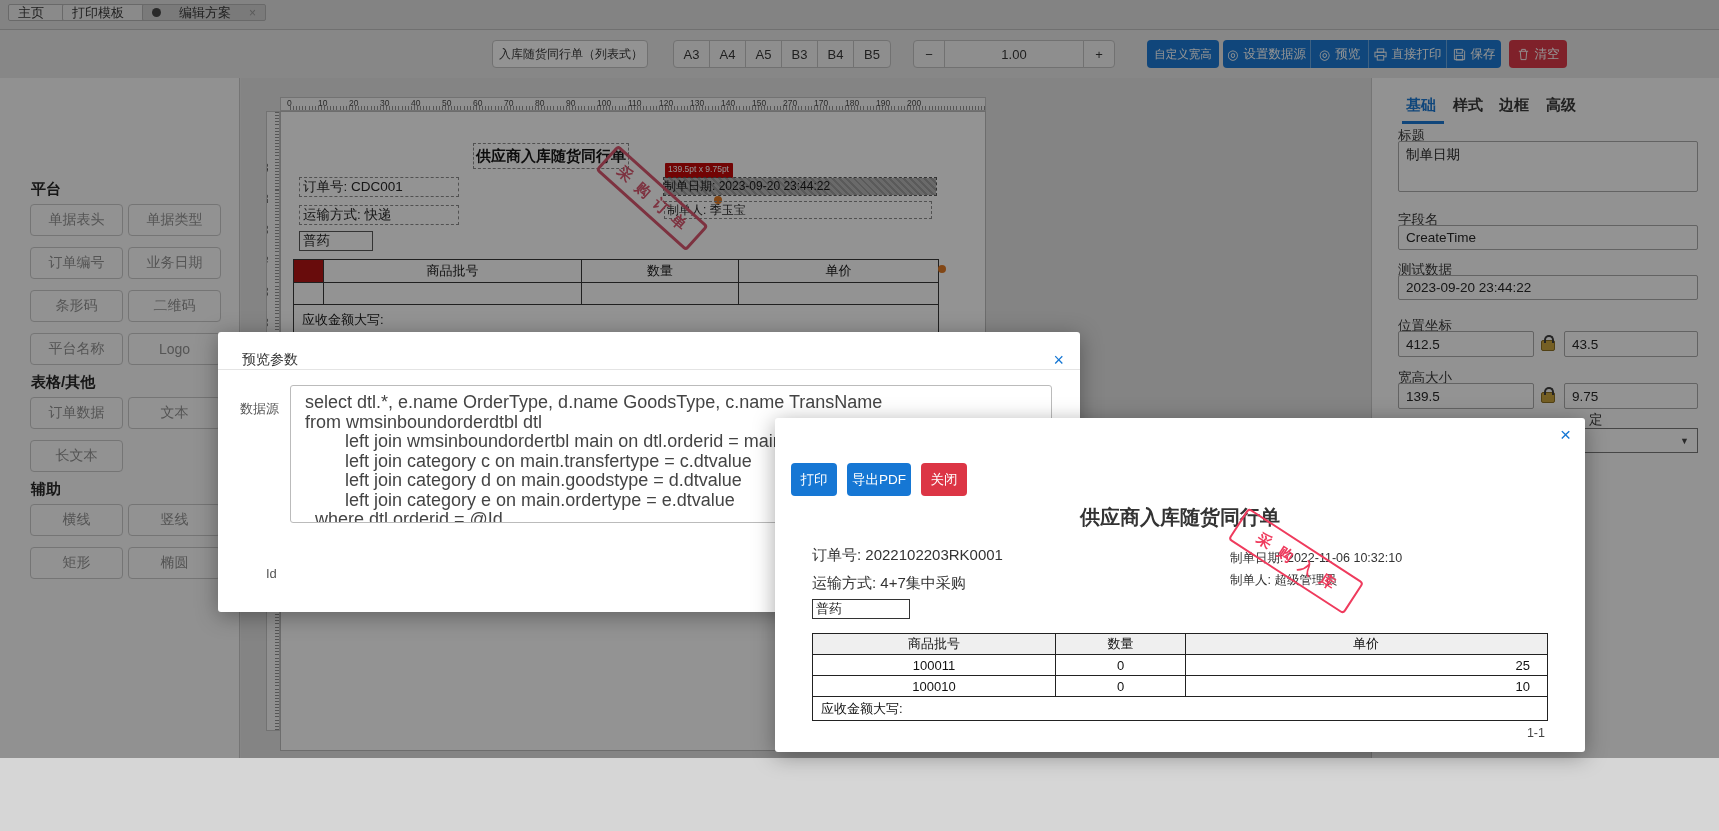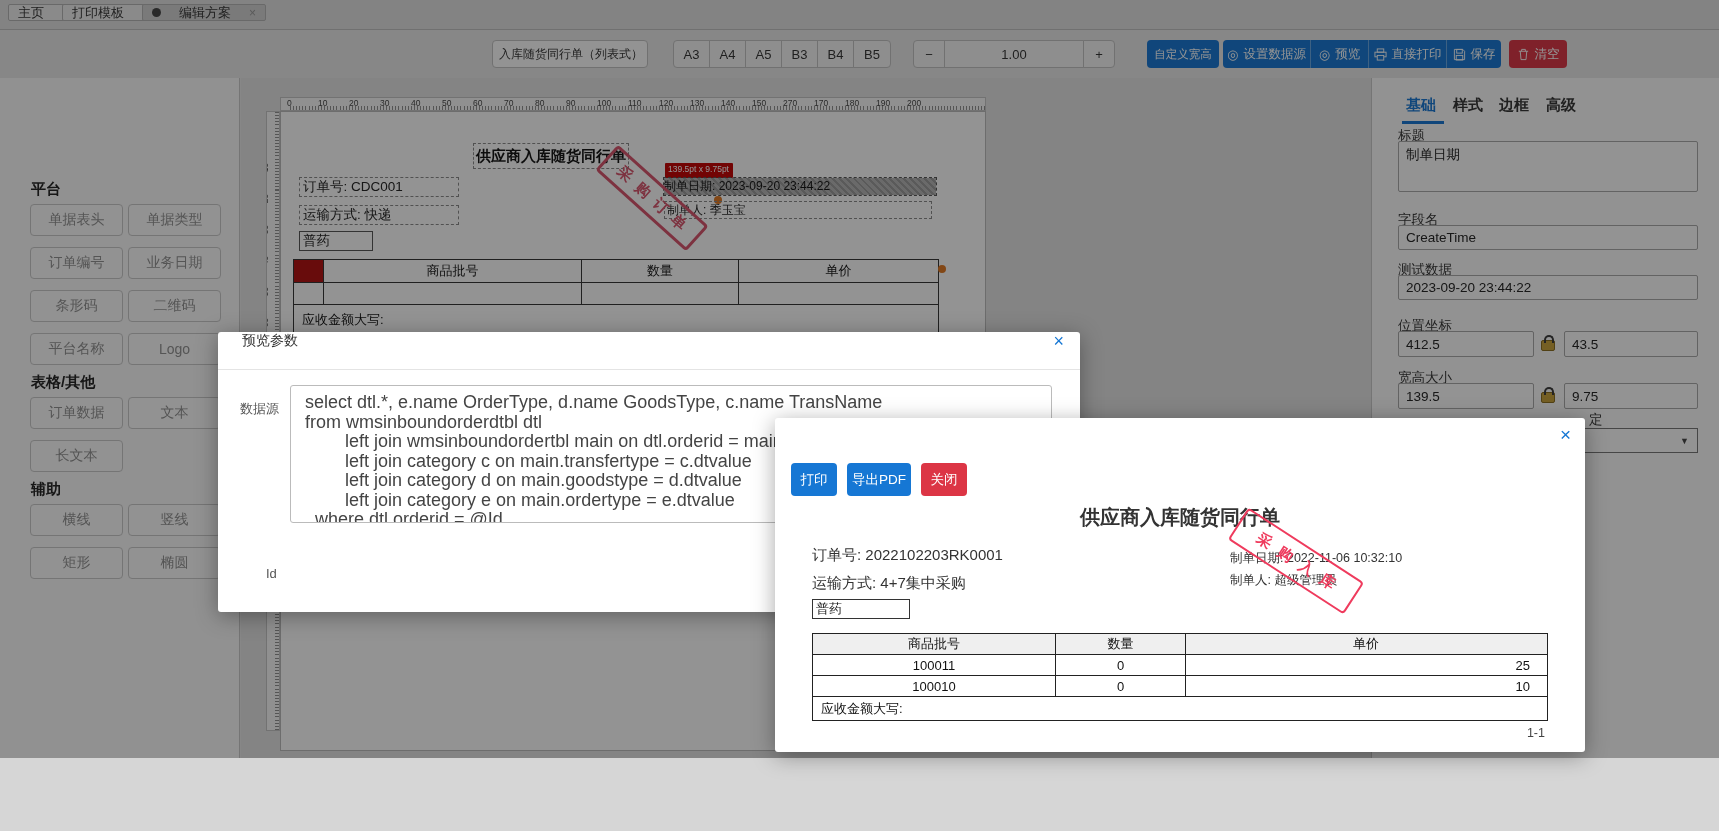--- a/index.html
+++ b/index.html
@@ -90,21 +90,21 @@
   .lock::before{content:"";position:absolute;left:2px;top:-6px;width:6px;height:6px;
         border:2px solid #3a3a3a;border-bottom:none;border-radius:5px 5px 0 0}
   .p-select{position:absolute;left:26px;top:350px;width:300px;height:25px;border:1px solid #777;background:#fff;
             display:flex;align-items:center;justify-content:flex-end;padding-right:8px;font-size:9px;color:#444}
   .p-frag{position:absolute;left:217px;top:333px;font-size:13.5px;color:#333}
 
   
   .overlay{position:absolute;left:0;top:0;width:1719px;height:758px;background:rgba(8,8,8,.44);z-index:40}
   .modal{position:absolute;background:#fff;border-radius:3px;box-shadow:0 4px 22px rgba(0,0,0,.35)}
   .m1{left:218px;top:332px;width:862px;height:280px;z-index:50}
-  .m1-head{height:38px;border-bottom:1px solid #e4e4e4;display:flex;align-items:flex-start;
+  .m1-head{height:38px;border-bottom:1px solid #e4e4e4;display:flex;align-items:flex-end;
            padding:0 16px 0 24px;font-size:14px;color:#333}
   .mclose{margin-left:auto;color:#1677d4;font-size:18px;line-height:1;cursor:default}
   .m1-lbl{position:absolute;font-size:13px;color:#555}
   .sqlbox{position:absolute;left:72px;top:53px;width:762px;height:138px;border:1px solid #bbb;border-radius:3px;
           font-size:18px;line-height:19.5px;color:#444;padding:7px 14px;white-space:pre-wrap;overflow:hidden}
   .idbox{position:absolute;left:72px;top:226px;width:762px;height:28px;border:1px solid #bbb;border-radius:3px;
          font-size:13.5px;color:#333;display:flex;align-items:center;padding:0 12px}
   .m2{left:775px;top:418px;width:810px;height:334px;z-index:60}
   .m2close{position:absolute;right:14px;top:6px;color:#1677d4;font-size:19px}
   .m2btn{position:absolute;top:45px;height:33px;border:none;border-radius:4px;background:#1677d4;color:#fff;

